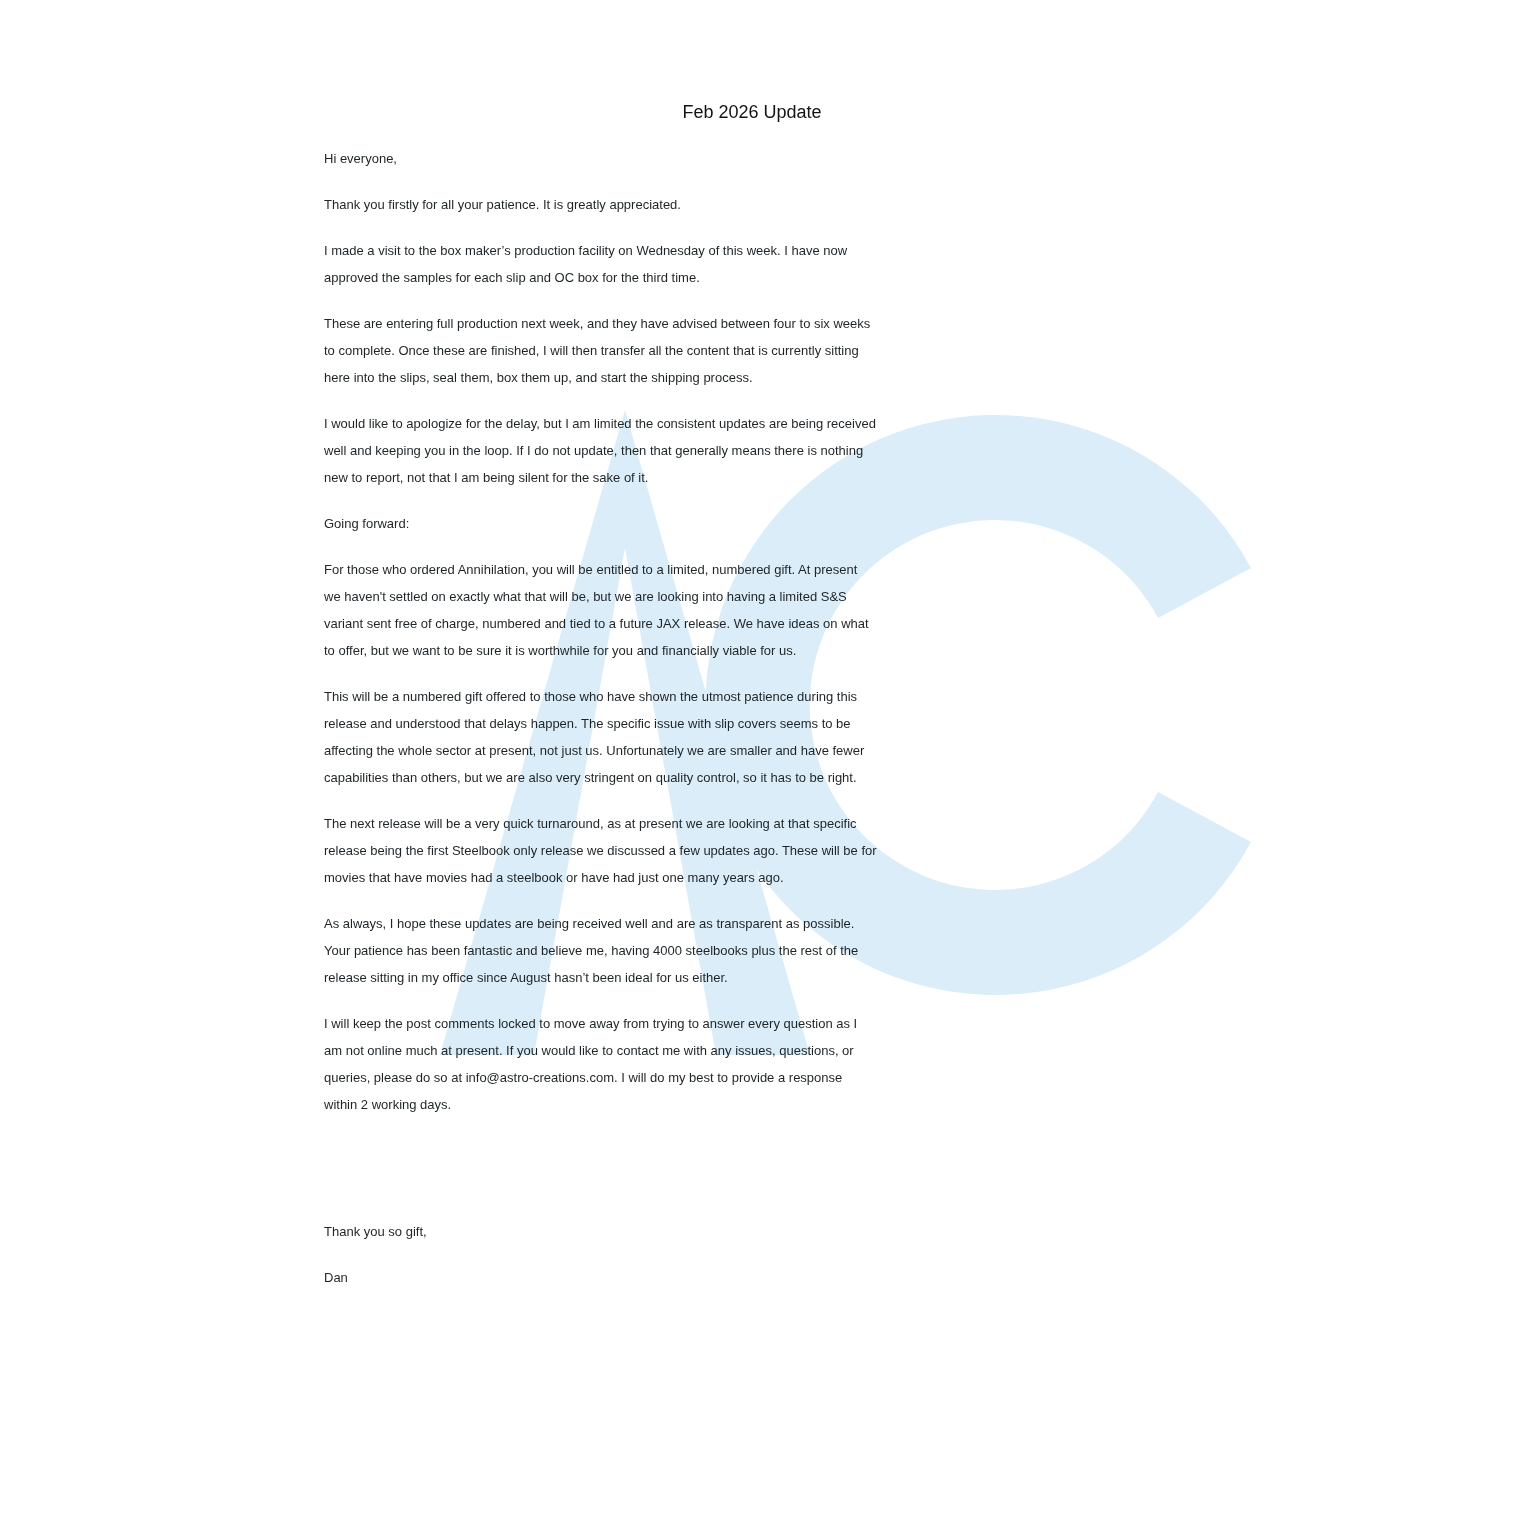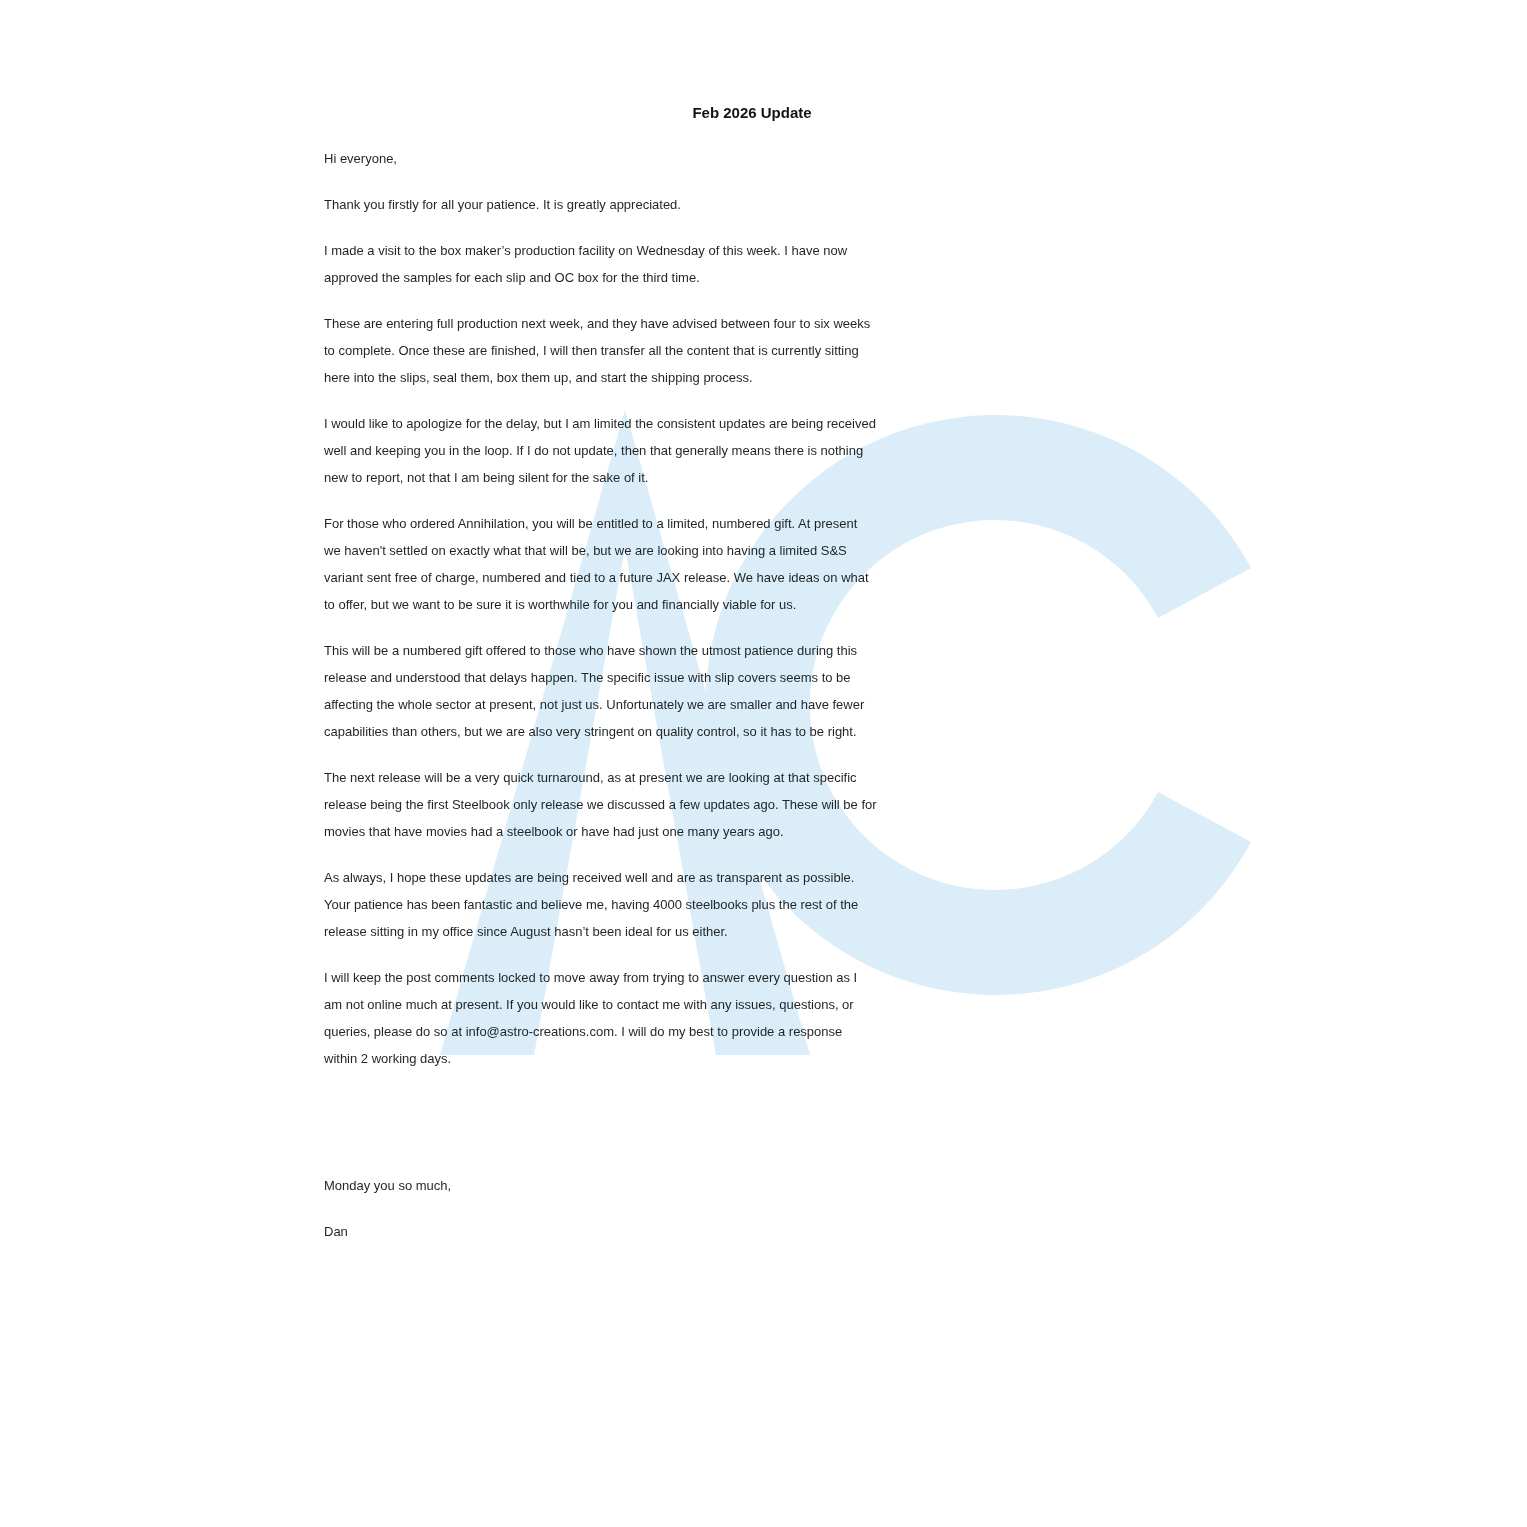--- a/index.html
+++ b/index.html
@@ -27,23 +27,23 @@
     pointer-events: none;
   }
   .content {
     position: relative;
     z-index: 1;
     box-sizing: border-box;
     width: 1527px;
     padding: 99px 347px 0 324px;
   }
   .doc-title {
-    font-size: 15px;
+    font-size: 18px;
     line-height: 27px;
-    font-weight: bold;
+    font-weight: normal;
     color: #111416;
     text-align: center;
     margin: 0 0 19px 0;
   }
   .para {
     font-size: 13px;
     line-height: 27px;
     color: #1e2427;
     margin: 0 0 19px 0;
     white-space: pre-line;
@@ -74,35 +74,36 @@
     <p class="para">Hi everyone,</p>
     <p class="para">Thank you firstly for all your patience. It is greatly appreciated.</p>
     <p class="para">I made a visit to the box maker’s production facility on Wednesday of this week. I have now
 approved the samples for each slip and OC box for the third time.</p>
     <p class="para">These are entering full production next week, and they have advised between four to six weeks
 to complete. Once these are finished, I will then transfer all the content that is currently sitting
 here into the slips, seal them, box them up, and start the shipping process.</p>
     <p class="para">I would like to apologize for the delay, but I am limited the consistent updates are being received
 well and keeping you in the loop. If I do not update, then that generally means there is nothing
 new to report, not that I am being silent for the sake of it.</p>
+    <p class="para">Going forward:</p>
     <p class="para">For those who ordered Annihilation, you will be entitled to a limited, numbered gift. At present
 we haven't settled on exactly what that will be, but we are looking into having a limited S&amp;S
 variant sent free of charge, numbered and tied to a future JAX release. We have ideas on what
 to offer, but we want to be sure it is worthwhile for you and financially viable for us.</p>
     <p class="para">This will be a numbered gift offered to those who have shown the utmost patience during this
 release and understood that delays happen. The specific issue with slip covers seems to be
 affecting the whole sector at present, not just us. Unfortunately we are smaller and have fewer
 capabilities than others, but we are also very stringent on quality control, so it has to be right.</p>
     <p class="para">The next release will be a very quick turnaround, as at present we are looking at that specific
 release being the first Steelbook only release we discussed a few updates ago. These will be for
 movies that have movies had a steelbook or have had just one many years ago.</p>
     <p class="para">As always, I hope these updates are being received well and are as transparent as possible.
 Your patience has been fantastic and believe me, having 4000 steelbooks plus the rest of the
 release sitting in my office since August hasn’t been ideal for us either.</p>
     <p class="para">I will keep the post comments locked to move away from trying to answer every question as I
 am not online much at present. If you would like to contact me with any issues, questions, or
 queries, please do so at info@astro-creations.com. I will do my best to provide a response
 within 2 working days.</p>
 
-    <p class="para closing">Monday you so much,</p>
+    <p class="para closing">Thank you so gift,</p>
     <p class="para">Dan</p>
   </div>
 </div>
 
 </body></html>

